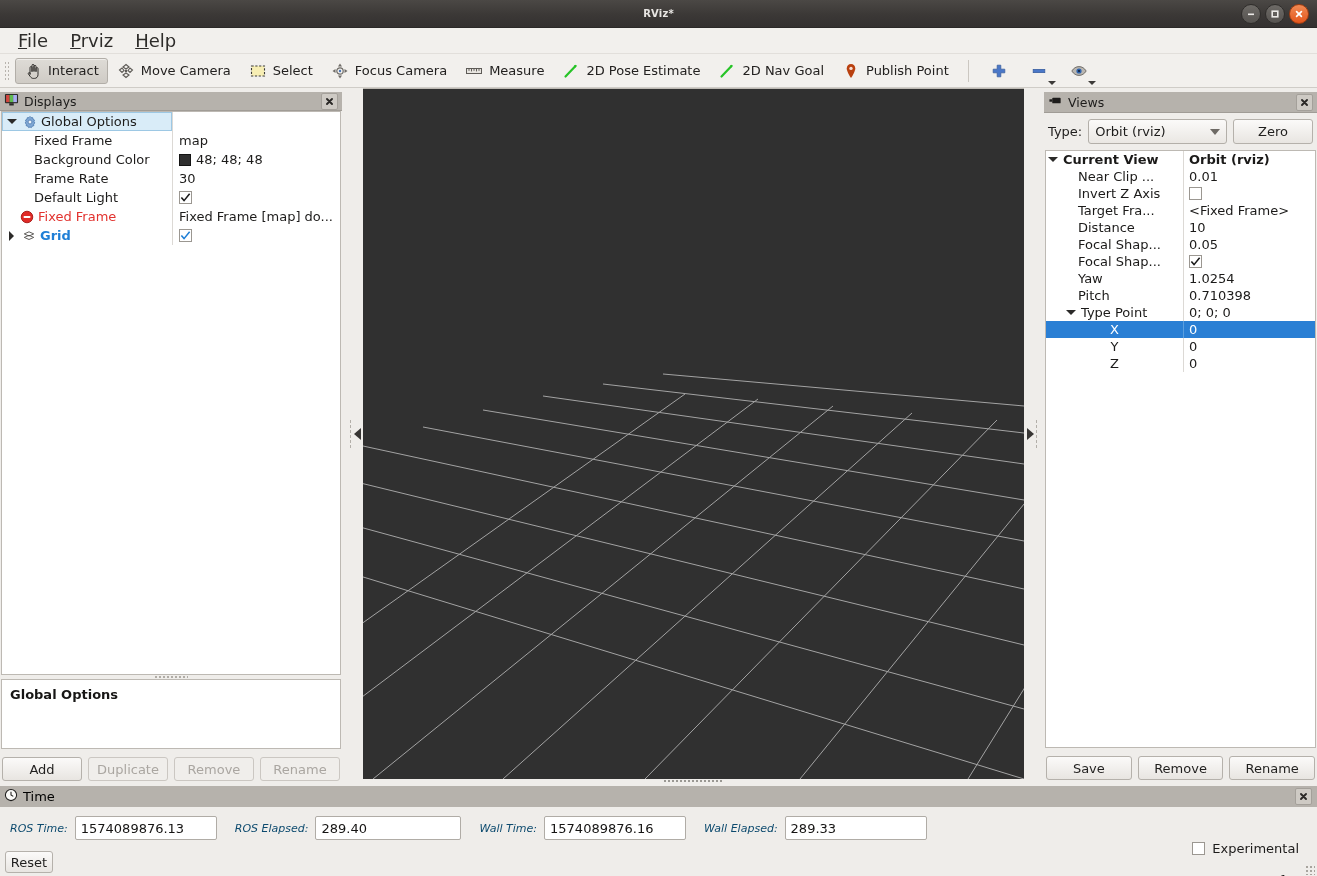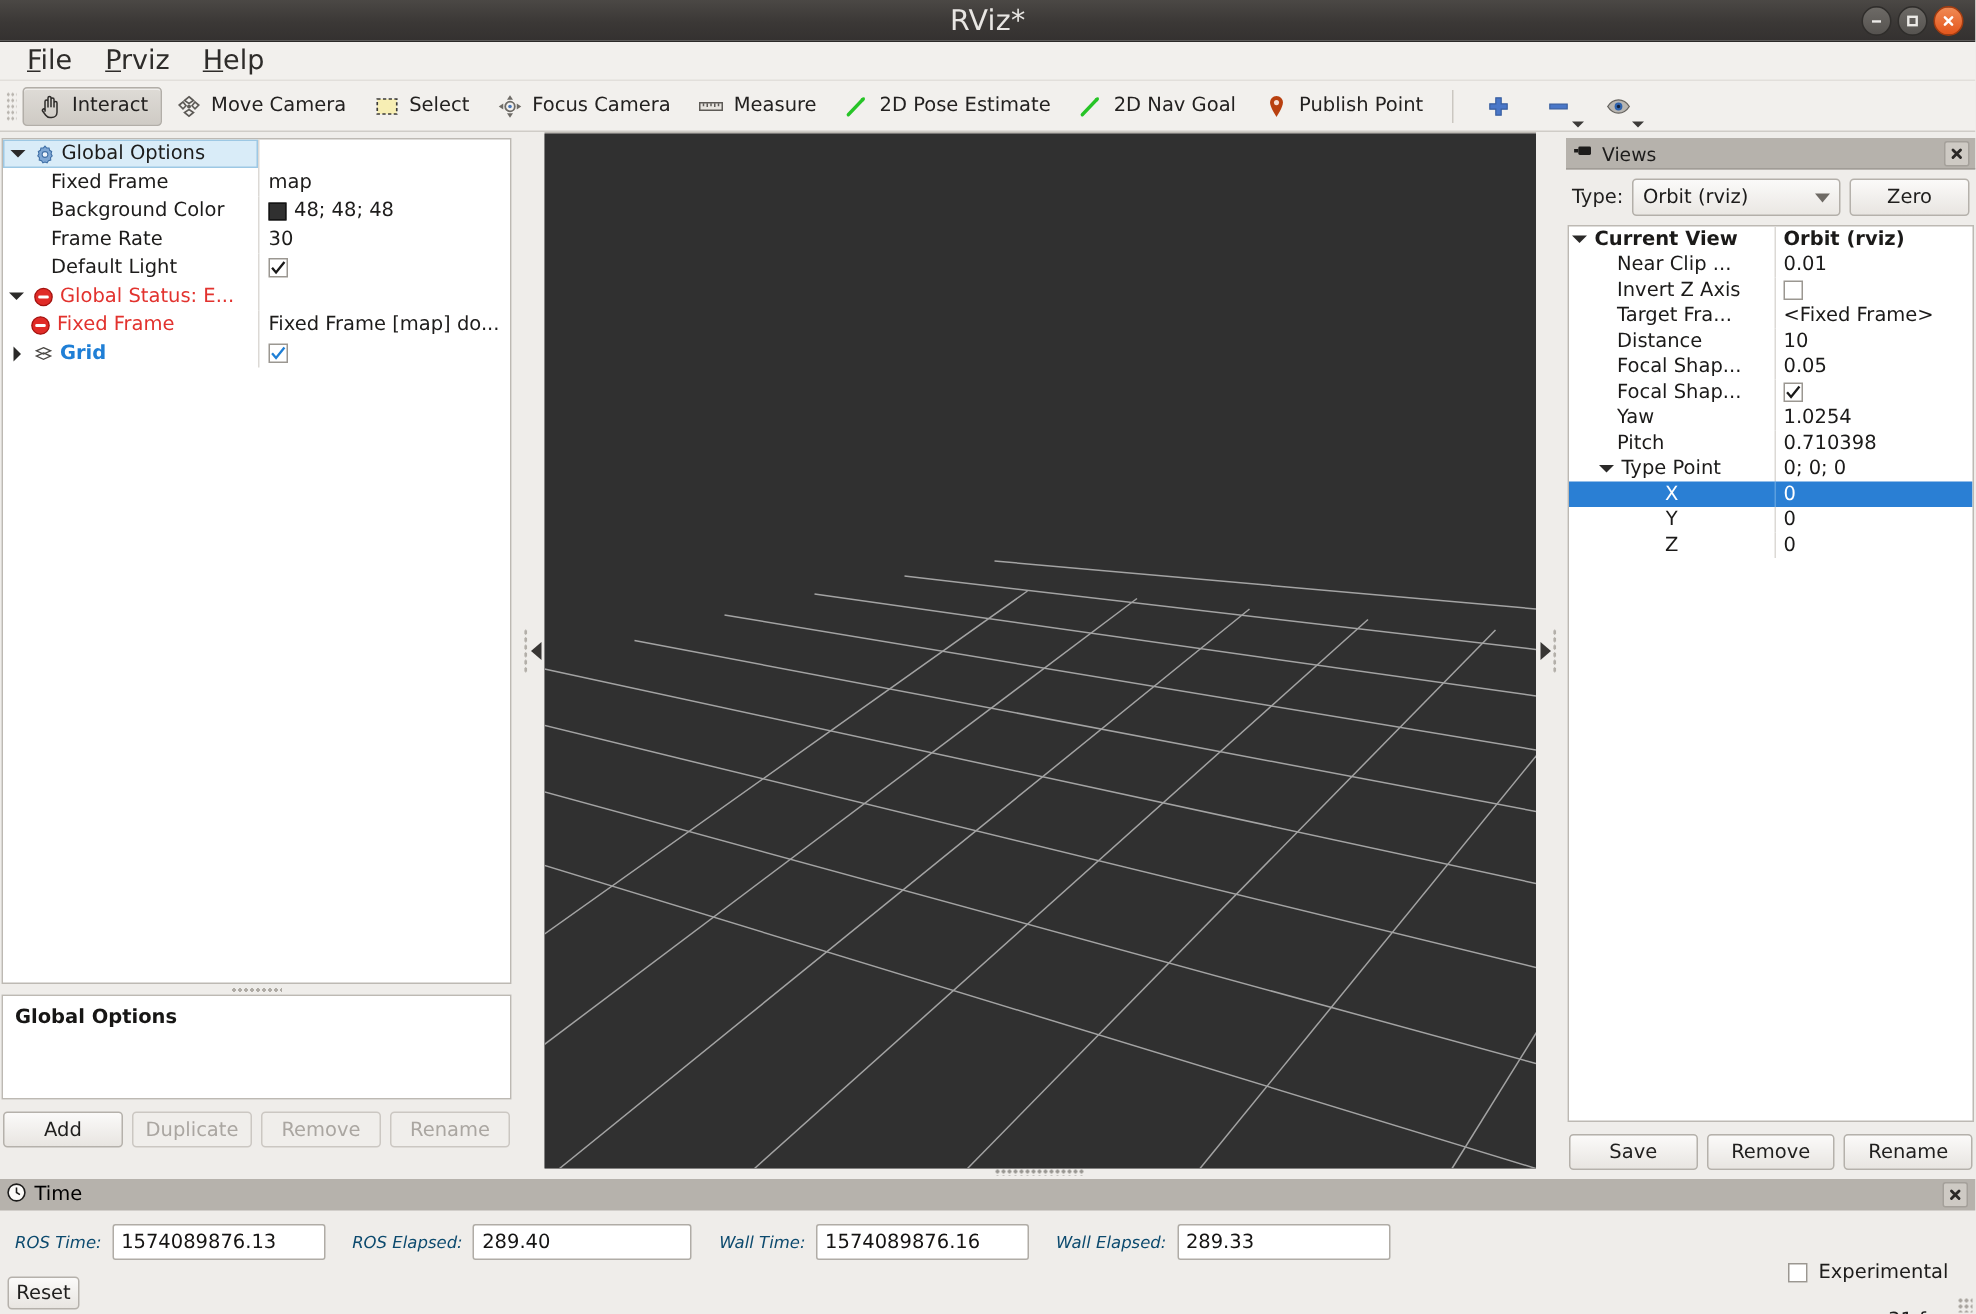--- a/index.html
+++ b/index.html
@@ -14,21 +14,21 @@
   #app { position: relative; width: 1317px; height: 876px; }
 
   
   .titlebar {
     position: absolute; left: 0; top: 0; width: 1317px; height: 28px;
     background: linear-gradient(to bottom, #4b4845 0%, #3b3836 55%, #343130 100%);
     border-bottom: 1px solid #2b2928;
     display: flex; align-items: center; justify-content: center;
   }
   .titlebar .title {
-    color: #e8e6e3; font-size: 19px; font-weight: normal;
+    color: #e8e6e3; font-size: 10px; font-weight: bold;
     letter-spacing: .2px;
   }
   .winbtns { position: absolute; right: 8px; top: 4px; display: flex; gap: 4px; }
   .winbtn {
     width: 20px; height: 20px; border-radius: 50%;
     display: flex; align-items: center; justify-content: center;
     background: linear-gradient(to bottom, #6d6a66, #565350);
     border: 1px solid #2f2d2b; color: #e9e7e4; font-size: 11px; line-height: 1;
   }
   .winbtn.close { background: linear-gradient(to bottom, #f08a54, #e4561c); border-color: #a33c10; }
@@ -425,20 +425,37 @@
           <path d="M1.8 9C3.7 6 6.2 4.6 9 4.6S14.3 6 16.2 9C14.3 12 11.8 13.4 9 13.4S3.7 12 1.8 9z" fill="#b9b6b1" stroke="#66635f" stroke-width=".9"></path>
           <circle cx="9" cy="9" r="2.6" fill="#2f63ad"></circle>
           <circle cx="9" cy="9" r="1.1" fill="#12203a"></circle>
         </svg>
         <span class="tb-arrow"></span>
       </span>
     </div>
   </div>
 
   <div class="displays">
+    <div class="panel-title">
+      <span>
+        <svg width="15" height="15" viewBox="0 0 16 16">
+          <rect x="1" y="2" width="14" height="10" rx="1" fill="#2b2a28"></rect>
+          <rect x="2.2" y="3.2" width="3.8" height="7.6" fill="#d2453f"></rect>
+          <rect x="6" y="3.2" width="3.8" height="7.6" fill="#5fba52"></rect>
+          <rect x="9.8" y="3.2" width="4" height="7.6" fill="#a9aef0"></rect>
+          <rect x="5.6" y="12" width="4.8" height="2.4" fill="#2b2a28"></rect>
+        </svg>
+      </span>
+      <span class="pt-label">Displays</span>
+      <div class="panel-close">
+        <svg width="9" height="9" viewBox="0 0 10 10">
+            <path d="M2.2 2.2 L7.8 7.8 M7.8 2.2 L2.2 7.8" stroke="#2a2826" stroke-width="2.1" stroke-linecap="round"></path>
+          </svg>
+      </div>
+    </div>
 
     <div class="tree">
 
       <div class="trow sel">
         <div class="tcell-name">
           <span class="tw-expander">
               <span class="tri-down"></span>
             </span>
           <span>
             <svg class="ticon" viewBox="0 0 16 16">
@@ -485,35 +502,20 @@
           </div>
         <div class="tcell-val">
           <span class="chk">
             <svg width="11" height="11" viewBox="0 0 12 12">
                 <path d="M1.5 6 L4.4 9.4 L10.5 1.8" stroke="#1a1a1a" stroke-width="1.7" fill="none"></path>
               </svg>
           </span>
         </div>
       </div>
 
-      <div class="trow">
-        <div class="tcell-name">
-          <span class="tw-expander">
-              <span class="tri-down"></span>
-            </span>
-          <span>
-            <svg class="ticon" viewBox="0 0 16 16">
-              <circle cx="8" cy="8" r="6.6" fill="#e02b27" stroke="#a3120f" stroke-width="1"></circle>
-              <rect x="4" y="6.9" width="8" height="2.2" rx="1" fill="#ffffff"></rect>
-            </svg>
-          </span>
-          <span class="tlabel-err">Global Status: E...</span>
-        </div>
-        <div class="tcell-val"></div>
-      </div>
 
       <div class="trow">
         <div class="tcell-name indent-1">
           <span>
             <svg class="ticon" viewBox="0 0 16 16">
               <circle cx="8" cy="8" r="6.6" fill="#e02b27" stroke="#a3120f" stroke-width="1"></circle>
               <rect x="4" y="6.9" width="8" height="2.2" rx="1" fill="#ffffff"></rect>
             </svg>
           </span>
           <span class="tlabel-err">Fixed Frame</span>

